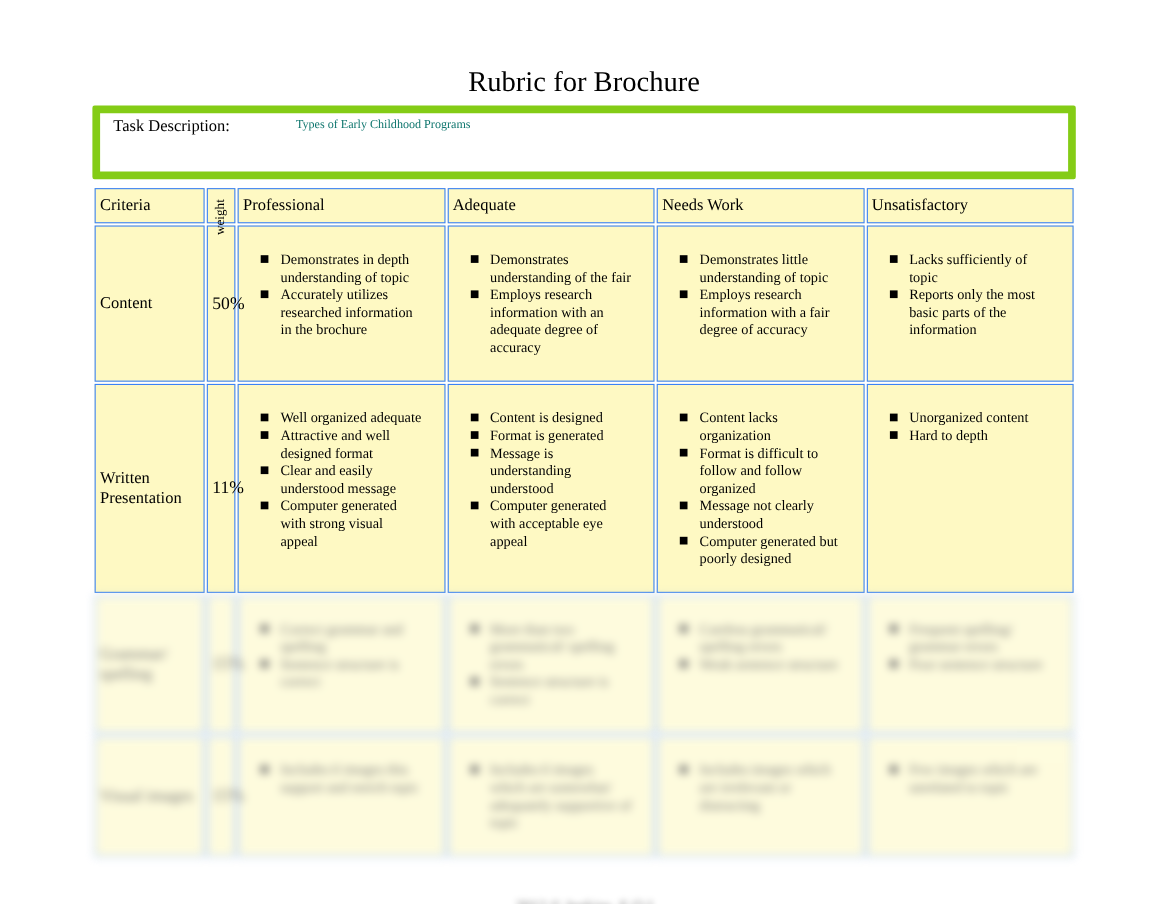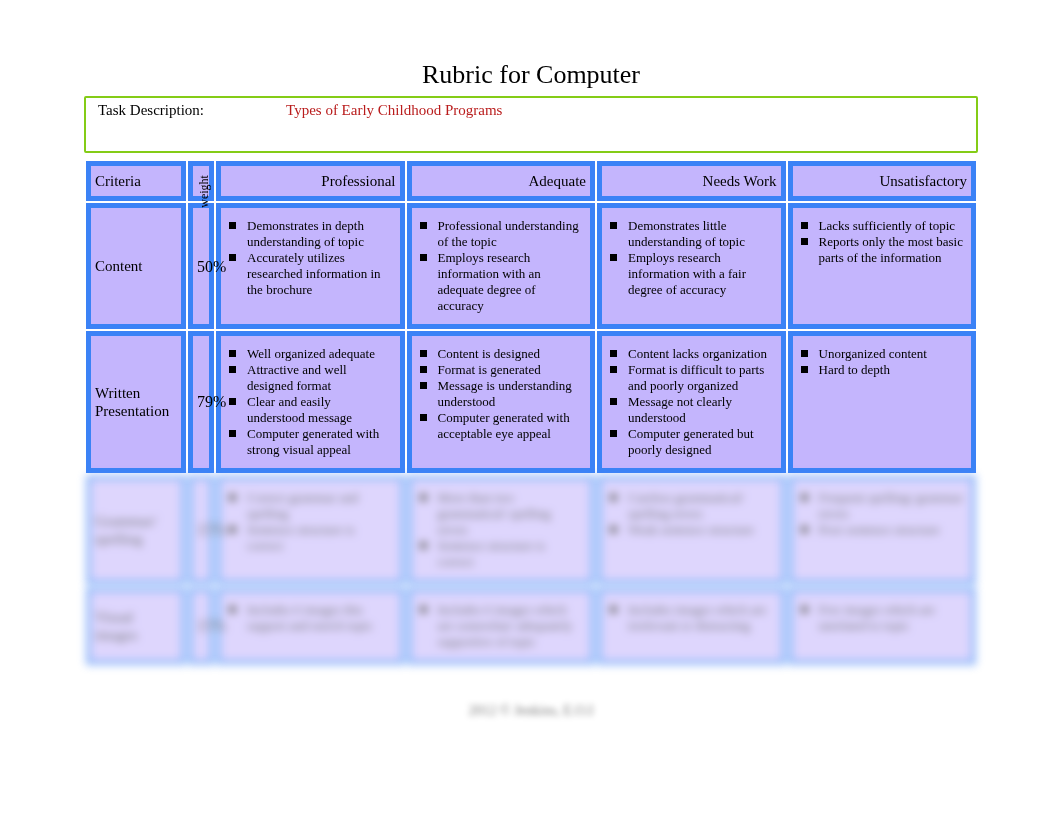--- a/index.html
+++ b/index.html
@@ -1,40 +1,40 @@
 <!DOCTYPE html>
 <html><head>
   <meta charset="utf-8">
   <style>
     body{margin:0;padding:0;background:#fff;font-family:"Times New Roman",Times,serif;color:#000;width:1062px;height:822px}
     .page{padding:60px 84px 10px 84px}
     .title{text-align:center;font-size:26px;margin:0 0 6px 0;font-weight:400}
-    .task-block{display:flex;align-items:flex-start;background:#fff;padding:4px 6px 32px 12px;border:2px solid #84cc16;border-radius:2px}
+    .task-block{display:flex;align-items:flex-start;background:#fff;padding:4px 6px 32px 12px;border:7px solid #84cc16;border-radius:2px}
     .task-label{font-size:15px;margin-right:20px}
-    .task-desc{color:#b91c1c;font-size:15px;margin-left:62px}
+    .task-desc{color:#0f766e;font-size:11px;margin-left:40px}
     table{border-collapse:separate;border-spacing:2px;width:100%;table-layout:fixed;margin-top:6px}
-    th,td{background:#c4b5fd;padding:6px 4px;vertical-align:top;font-size:13px;line-height:1.23;border:5px solid #3b82f6}
-    th{font-weight:400;text-align:right;font-size:15px}
+    th,td{background:#fef9c3;padding:6px 4px;vertical-align:top;font-size:13px;line-height:1.23;border:1px solid #3b82f6}
+    th{font-weight:400;text-align:left;font-size:15px}
     .col-criteria{width:100px}
     .col-weight{width:26px}
     .weight-head{position:relative}
     .weight-head span{display:block;transform:rotate(-90deg);transform-origin:center;position:absolute;left:-5px;top:18px;font-size:12px}
     .criteria-cell{font-size:15px;vertical-align:middle}
     .weight-cell{font-size:16px;vertical-align:middle}
-    ul{list-style:none;margin:4px;padding:0}
+    ul{list-style:none;margin:16px;padding:0}
     ul li{position:relative;padding-left:18px;margin:0}
     ul li::before{content:"";position:absolute;left:0;top:4px;width:7px;height:7px;background:#000}
     .blurred{filter:blur(4px);opacity:.55;user-select:none}
     .footer{text-align:center;font-size:14px;margin-top:36px;filter:blur(3px);opacity:.55}
   </style>
 </head>
 <body>
 
 <div class="page">
-  <h1 class="title">Rubric for Computer</h1>
+  <h1 class="title">Rubric for Brochure</h1>
 
   <div class="task-block">
     <span class="task-label">Task Description:</span>
     <span class="task-desc">Types of Early Childhood Programs</span>
   </div>
 
   <table>
     <colgroup>
       <col class="col-criteria">
         <col class="col-weight">
@@ -60,60 +60,60 @@
           <td class="criteria-cell">Content</td>
           <td class="weight-cell">50%</td>
           <td>
             <ul>
               <li>Demonstrates in depth understanding of topic</li>
               <li>Accurately utilizes researched information in the brochure</li>
             </ul>
           </td>
           <td>
             <ul>
-              <li>Professional understanding of the topic</li>
+              <li>Demonstrates understanding of the fair</li>
               <li>Employs research information with an adequate degree of accuracy</li>
             </ul>
           </td>
           <td>
             <ul>
               <li>Demonstrates little understanding of topic</li>
               <li>Employs research information with a fair degree of accuracy</li>
             </ul>
           </td>
           <td>
             <ul>
               <li>Lacks sufficiently of topic</li>
               <li>Reports only the most basic parts of the information</li>
             </ul>
           </td>
         </tr>
         <tr>
           <td class="criteria-cell">Written Presentation</td>
-          <td class="weight-cell">79%</td>
+          <td class="weight-cell">11%</td>
           <td>
             <ul>
               <li>Well organized adequate</li>
               <li>Attractive and well designed format</li>
               <li>Clear and easily understood message</li>
               <li>Computer generated with strong visual appeal</li>
             </ul>
           </td>
           <td>
             <ul>
               <li>Content is designed</li>
               <li>Format is generated</li>
               <li>Message is understanding understood</li>
               <li>Computer generated with acceptable eye appeal</li>
             </ul>
           </td>
           <td>
             <ul>
               <li>Content lacks organization</li>
-              <li>Format is difficult to parts and poorly organized</li>
+              <li>Format is difficult to follow and follow organized</li>
               <li>Message not clearly understood</li>
               <li>Computer generated but poorly designed</li>
             </ul>
           </td>
           <td>
             <ul>
               <li>Unorganized content</li>
               <li>Hard to depth</li>
             </ul>
           </td>

